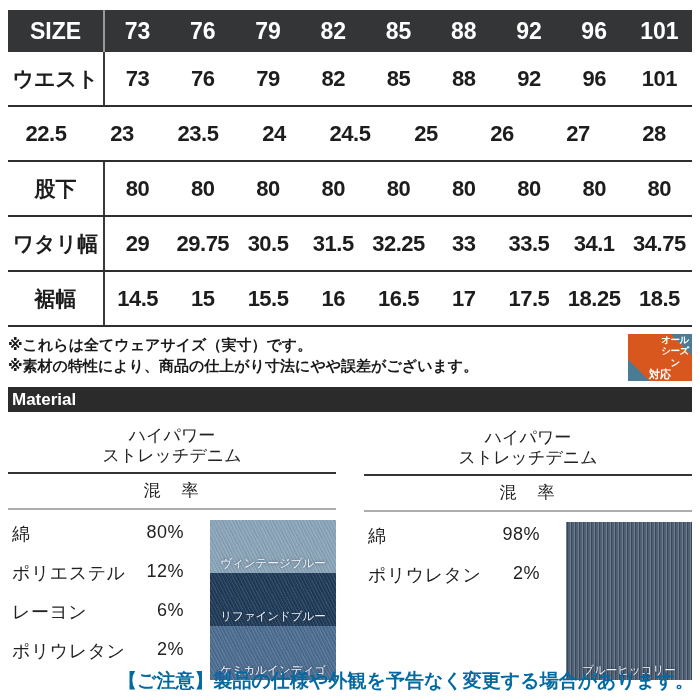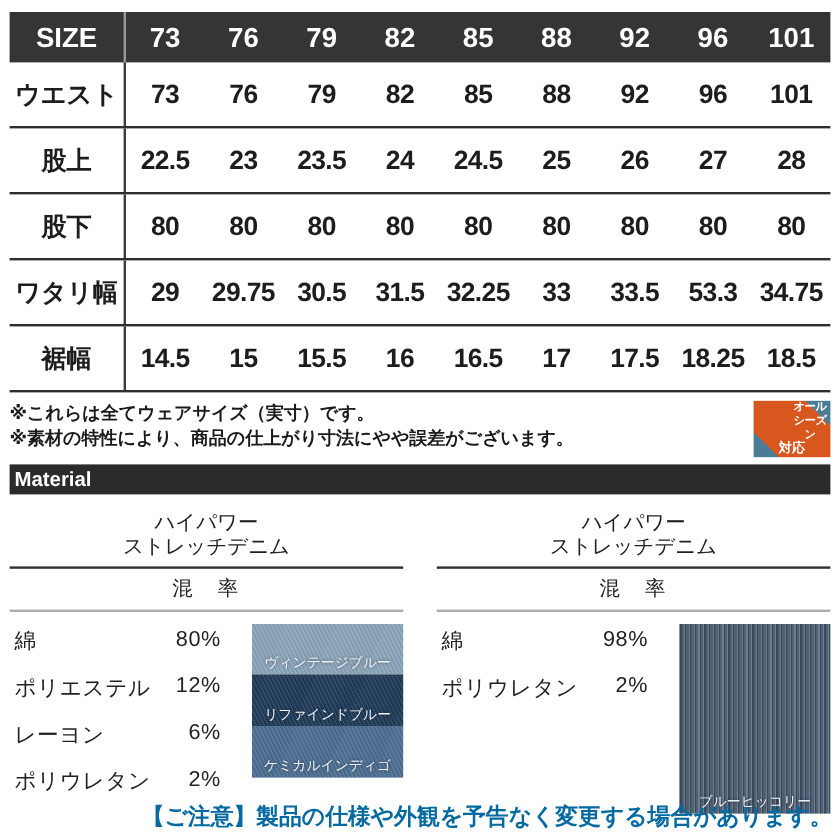--- a/index.html
+++ b/index.html
@@ -70,21 +70,20 @@
           <div class="data-cell">76</div>
           <div class="data-cell">79</div>
           <div class="data-cell">82</div>
           <div class="data-cell">85</div>
           <div class="data-cell">88</div>
           <div class="data-cell">92</div>
           <div class="data-cell">96</div>
           <div class="data-cell">101</div>
         </div>
         <div class="trow">
-          <div class="label-cell">股上</div>
           <div class="data-cell">22.5</div>
           <div class="data-cell">23</div>
           <div class="data-cell">23.5</div>
           <div class="data-cell">24</div>
           <div class="data-cell">24.5</div>
           <div class="data-cell">25</div>
           <div class="data-cell">26</div>
           <div class="data-cell">27</div>
           <div class="data-cell">28</div>
         </div>
@@ -102,21 +101,21 @@
         </div>
         <div class="trow">
           <div class="label-cell">ワタリ幅</div>
           <div class="data-cell">29</div>
           <div class="data-cell">29.75</div>
           <div class="data-cell">30.5</div>
           <div class="data-cell">31.5</div>
           <div class="data-cell">32.25</div>
           <div class="data-cell">33</div>
           <div class="data-cell">33.5</div>
-          <div class="data-cell">53.3</div>
+          <div class="data-cell">34.1</div>
           <div class="data-cell">34.75</div>
         </div>
         <div class="trow">
           <div class="label-cell">裾幅</div>
           <div class="data-cell">14.5</div>
           <div class="data-cell">15</div>
           <div class="data-cell">15.5</div>
           <div class="data-cell">16</div>
           <div class="data-cell">16.5</div>
           <div class="data-cell">17</div>
@@ -160,21 +159,21 @@
             </div>
             <div class="comp-row">
               <span class="comp-name">レーヨン</span>
               <span class="comp-pct">6%</span>
             </div>
             <div class="comp-row">
               <span class="comp-name">ポリウレタン</span>
               <span class="comp-pct">2%</span>
             </div>
           </div>
-          <div class="swatch" style="height: 128px; border-radius: 12px;">
+          <div class="swatch" style="height: 160px; border-radius: 12px;">
             <div class="swatch-band tex-denim" style="background-color: rgb(138, 164, 184);">
               <div class="swatch-label">ヴィンテージブルー</div>
             </div>
             <div class="swatch-band tex-denim" style="background-color: rgb(31, 58, 87);">
               <div class="swatch-label">リファインドブルー</div>
             </div>
             <div class="swatch-band tex-denim" style="background-color: rgb(76, 109, 144);">
               <div class="swatch-label">ケミカルインディゴ</div>
             </div>
           </div>

